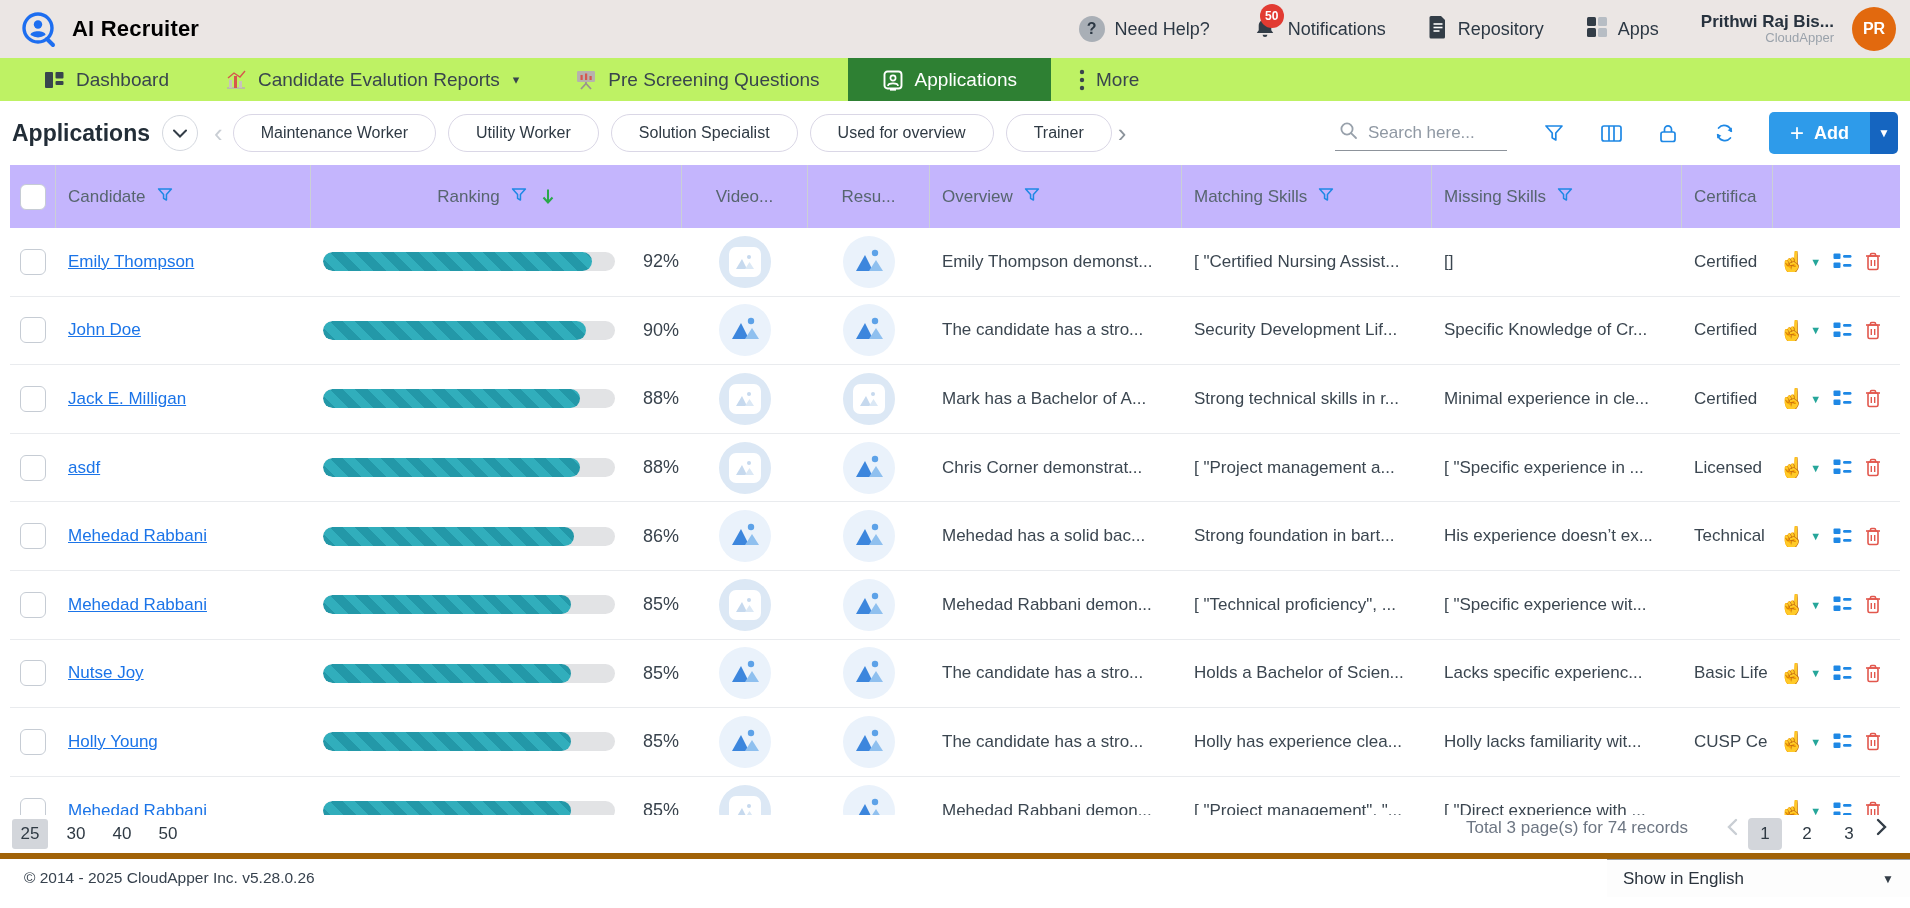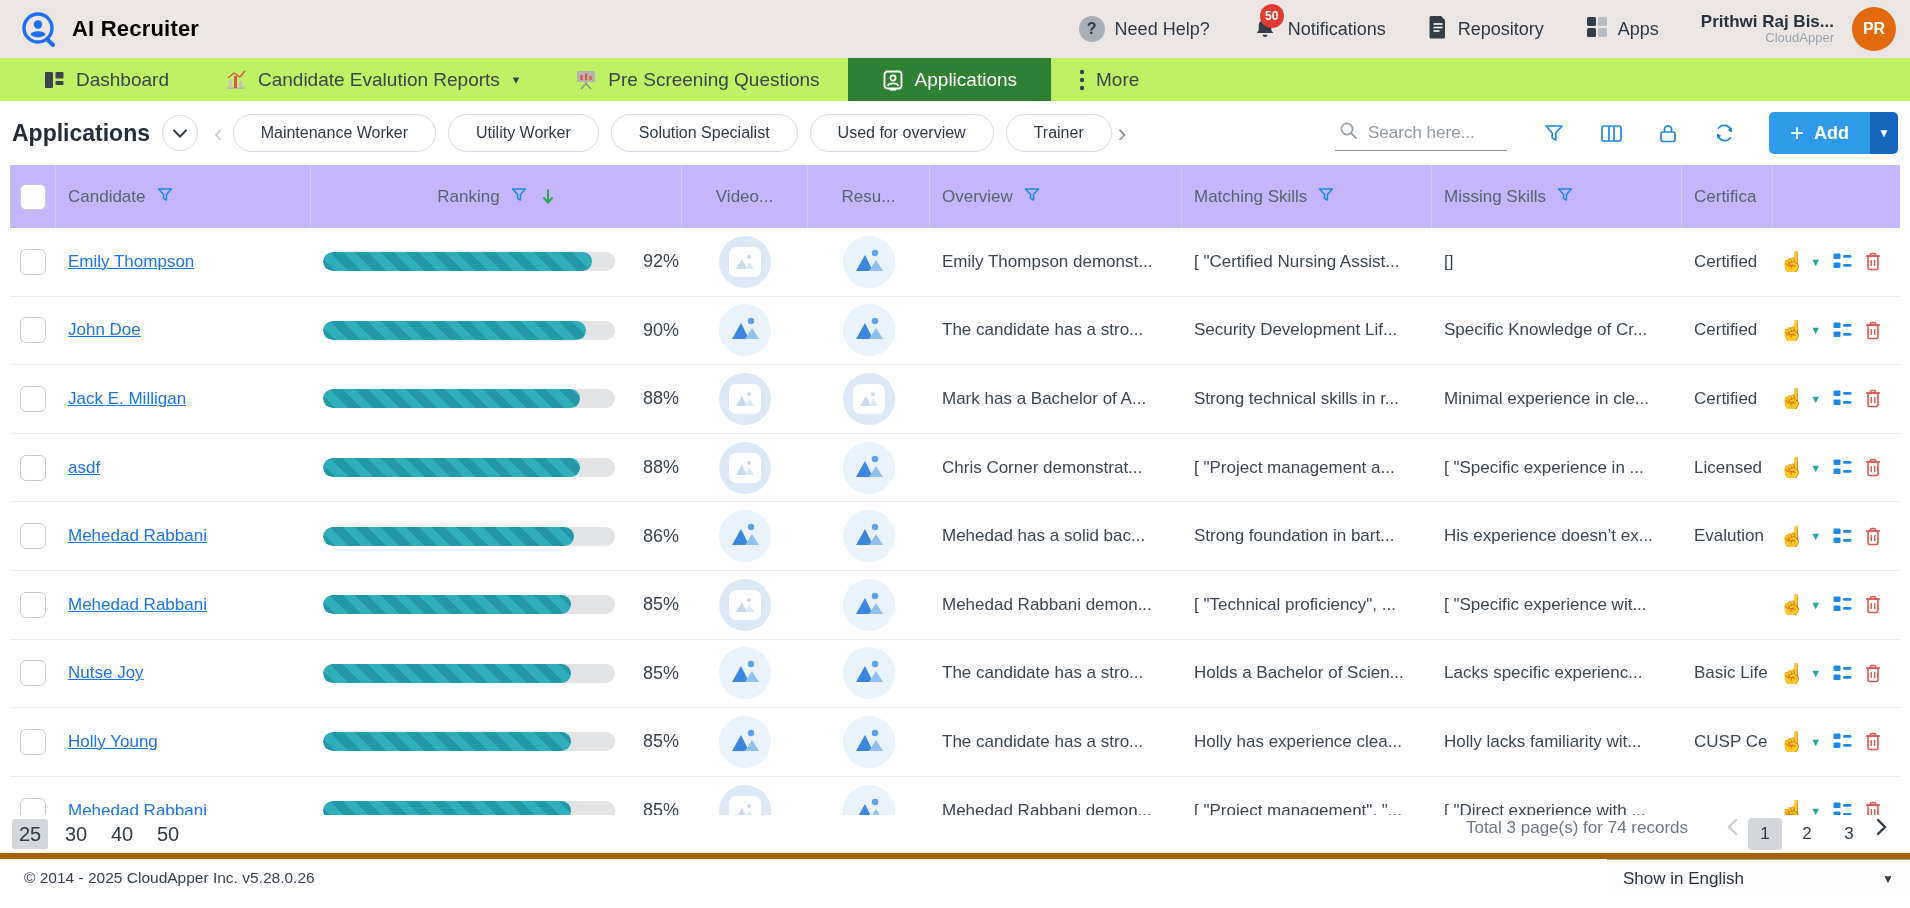--- a/index.html
+++ b/index.html
@@ -84,21 +84,21 @@
   .ghost-card { width:32px; height:30px; background:#fff; border-radius:7px; display:flex; align-items:center; justify-content:center; }
   .txt { font-size:17px; color:#3b4650; white-space:nowrap; }
   .td.col-actions { gap:0; padding-left:6px; }
   .hand { font-size:21px; color:#d9a13c; line-height:1; cursor:pointer; }
   .hand-caret { font-size:11px; color:#26a69a; margin:0 12px 0 5px; cursor:pointer; }
   .act { cursor:pointer; display:flex; margin-right:13px; }
 
   
   .pagefoot { height:38px; display:flex; align-items:center; padding:0 12px; flex-shrink:0; }
   .psizes { display:flex; gap:10px; }
-  .psize { min-width:36px; height:30px; display:flex; align-items:center; justify-content:center; font-size:20px; color:#2f3a44; border-radius:3px; cursor:pointer; padding:0 6px; }
+  .psize { min-width:36px; height:30px; display:flex; align-items:center; justify-content:center; font-size:17px; color:#2f3a44; border-radius:3px; cursor:pointer; padding:0 6px; }
   .psize.sel { background:#d3d6db; }
   .foot-right { margin-left:auto; display:flex; align-items:flex-start; }
   .total-text { font-size:17px; color:#6d7683; margin-right:28px; }
   .pchev { display:flex; align-items:center; cursor:pointer; margin:0 10px; }
   .pnums { display:flex; gap:8px; }
   .pnum { width:34px; height:32px; display:flex; align-items:center; justify-content:center; font-size:17px; color:#2f3a44; border-radius:4px; cursor:pointer; }
   .pnum.sel { background:#d3d6db; }
 
   
   .bottombar { height:44px; border-top:6px solid #a16207; display:flex; align-items:center; flex-shrink:0; background:#fff; }
@@ -636,21 +636,21 @@
                   <path d="M2 24 L11 8 L19 24 Z" fill="#3c86dd"></path>
                   <path d="M15 24 L22 13 L29 24 Z" fill="#8fc0ef"></path>
                 </svg>
           </span>
 
         </span>
       </div>
       <div class="td col-overview txt">Mehedad has a solid bac...</div>
       <div class="td col-matching txt">Strong foundation in bart...</div>
       <div class="td col-missing txt">His experience doesn’t ex...</div>
-      <div class="td col-cert txt">Evalution</div>
+      <div class="td col-cert txt">Technical</div>
       <div class="td col-actions">
         <span class="hand">☝</span>
         <span class="hand-caret">▼</span>
         <span class="act">
           <svg width="19" height="17" viewBox="0 0 19 17">
                 <rect x="0.5" y="0.5" width="7" height="5.6" rx="1" fill="#1e88e5"></rect>
                 <rect x="10" y="2" width="8.5" height="2.8" rx="1.4" fill="#1e88e5"></rect>
                 <rect x="0.5" y="9.5" width="7" height="5.6" rx="1" fill="#1e88e5"></rect>
                 <rect x="10" y="11" width="8.5" height="2.8" rx="1.4" fill="#1e88e5"></rect>
               </svg>

